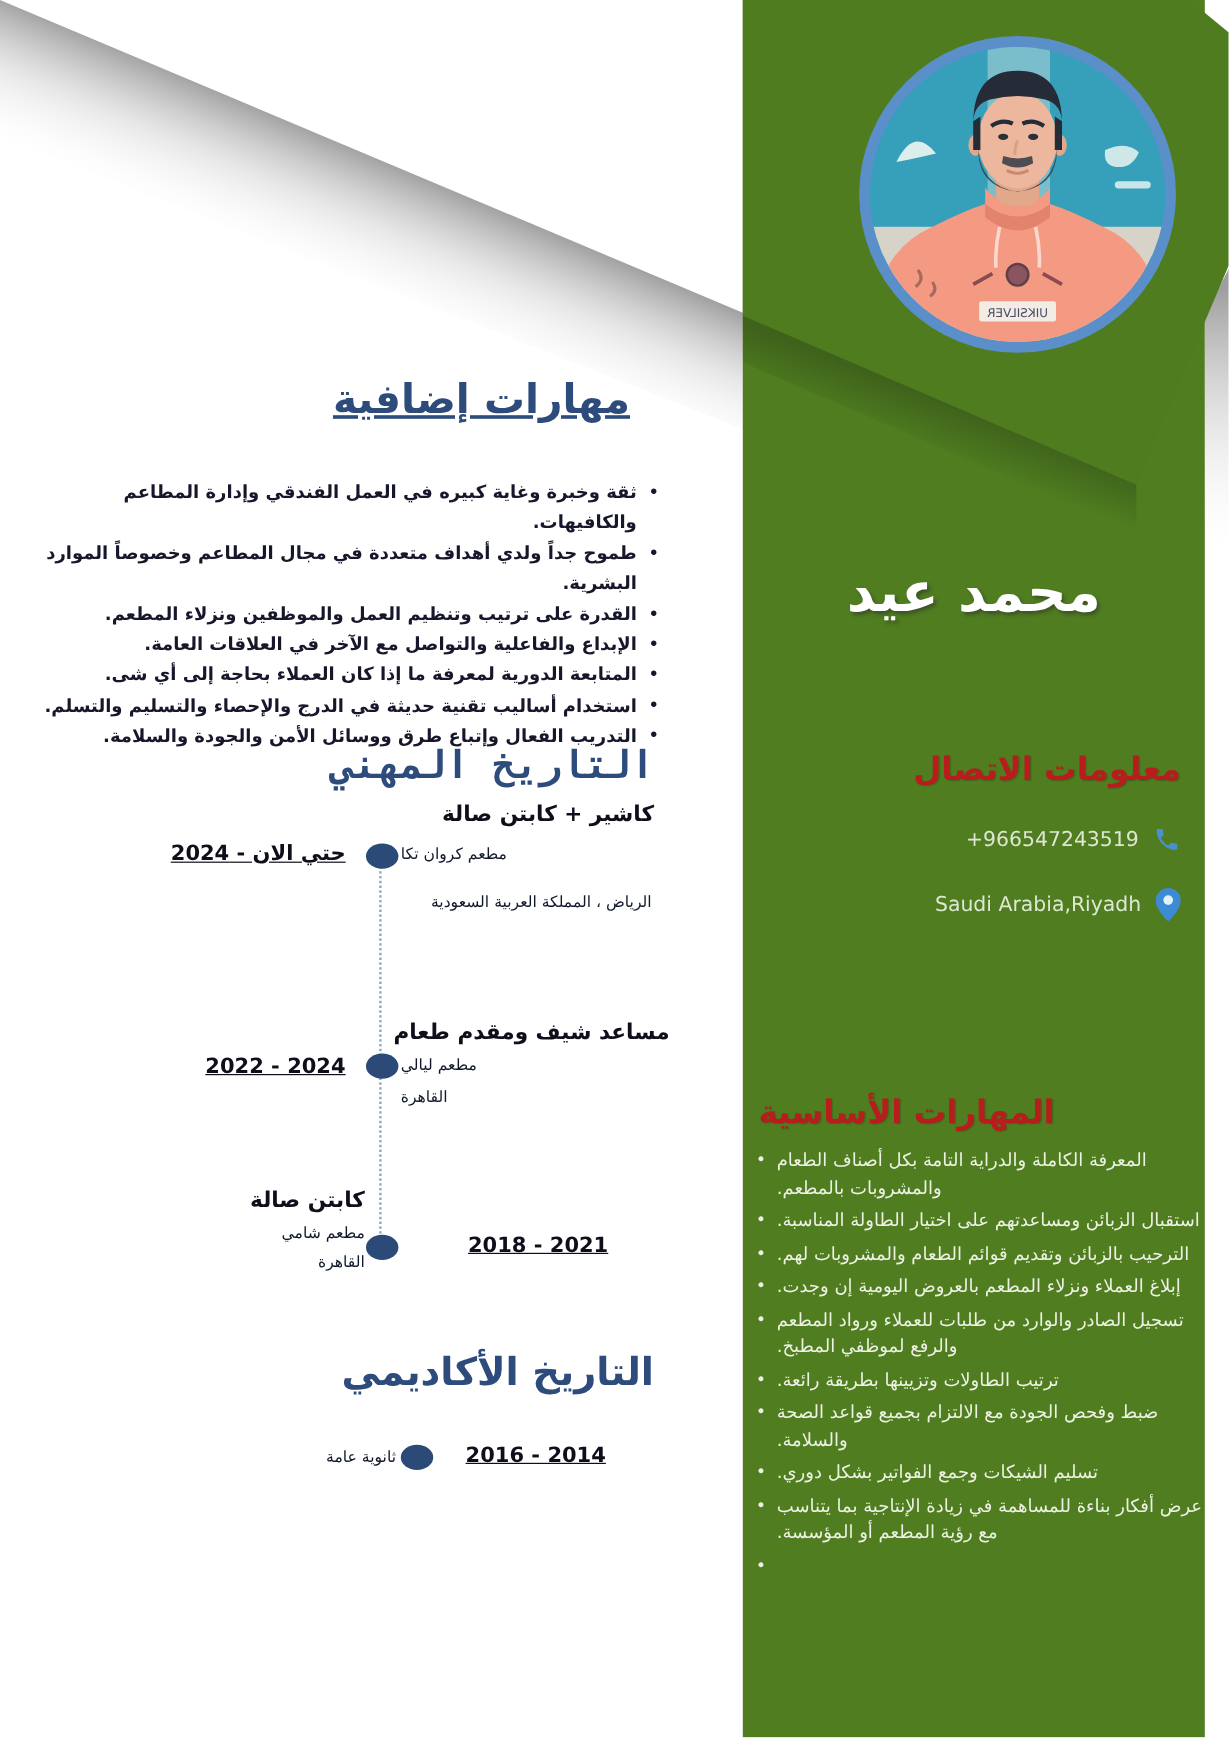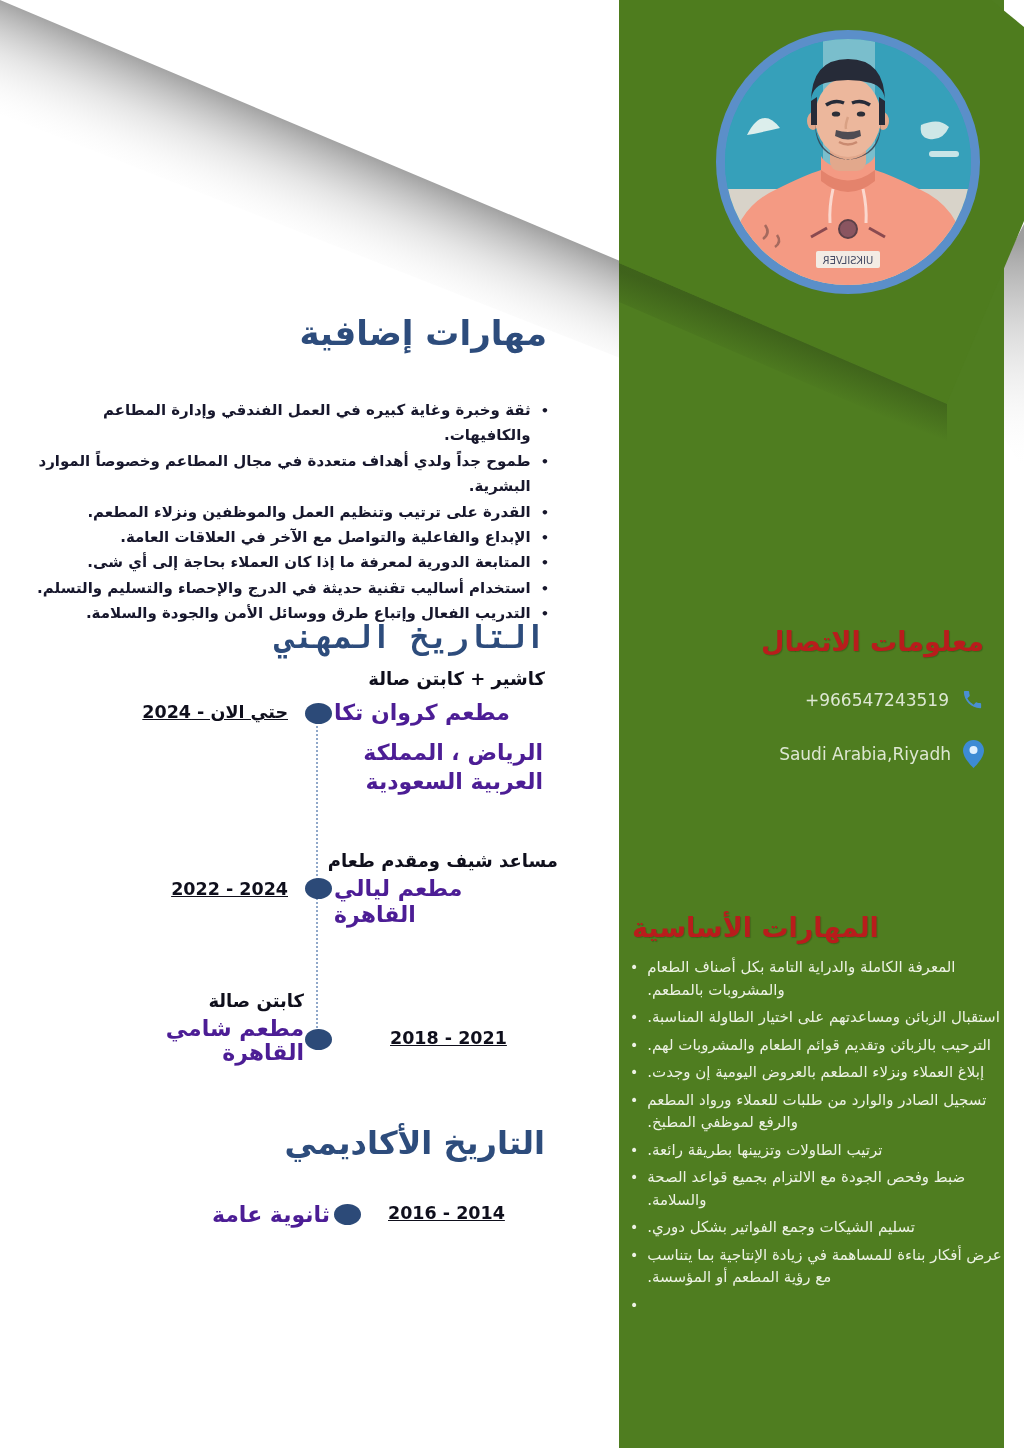--- a/index.html
+++ b/index.html
@@ -18,32 +18,32 @@
   .crow{position:absolute;right:40px;width:330px;display:flex;justify-content:flex-end;
         align-items:center;gap:12px;z-index:3;color:#dde7d2;font-size:17px;}
   .crow .ic{flex:0 0 auto;display:flex;align-items:center;}
   .skills-h{left:632px;top:912px;text-align:left;}
   .s-list{position:absolute;left:630px;top:956px;width:372px;z-index:3;}
   .s-item{display:flex;gap:9px;margin-bottom:5px;color:#edf2e4;font-size:15px;line-height:22.5px;}
   .s-item .dot{flex:0 0 auto;color:#edf2e4;font-size:14px;line-height:22.5px;}
   .s-item .txt{direction:rtl;text-align:left;}
   
   .main-h{position:absolute;z-index:2;color:#2d4c7c;font-weight:700;margin:0;direction:rtl;}
-  .h1a{right:477px;top:313px;font-size:34px;}
+  .h1a{right:499px;top:313px;font-size:34px;text-decoration:underline;}
   .h2a{right:479px;top:618px;font-size:32px;font-family:Liberation Mono, monospace;}
   .h3a{right:479px;top:1124px;font-size:32px;}
   .m-list{position:absolute;top:398px;right:475px;width:520px;z-index:2;}
   .m-item{direction:rtl;display:flex;gap:10px;color:#17172c;font-size:15px;font-weight:700;
           line-height:25.4px;}
   .m-item .dot{flex:0 0 auto;font-size:13px;line-height:25.4px;color:#17172c;}
   
   .tl-line{position:absolute;left:316px;top:714px;height:326px;border-left:2px dotted #8fa7c9;z-index:1;}
   .tl-dot{position:absolute;width:27px;height:21px;border-radius:50%;background:#2c4a78;z-index:2;}
   .e-title{position:absolute;z-index:2;direction:rtl;color:#0f0f1c;font-weight:700;font-size:18px;}
-  .e-text{position:absolute;z-index:2;direction:rtl;color:#4c1d95;font-size:22px;line-height:26px;font-weight:bold;}
+  .e-text{position:absolute;z-index:2;direction:rtl;color:#0f172a;font-size:13px;line-height:26px;}
   .e-date{position:absolute;z-index:2;color:#0f0f1c;font-weight:700;font-size:17.5px;text-decoration:underline;}
 </style>
 </head>
 <body>
 
 <div class="page">
 
   <svg class="decor" width="1024" height="1448" viewBox="0 0 1024 1448">
     <defs>
       <linearGradient id="gLeft" gradientUnits="userSpaceOnUse" x1="310" y1="128" x2="264" y2="236">
@@ -97,20 +97,21 @@
       <path d="M86,62 L86,86 L92,86 L92,58 Z" fill="#262b38"></path>
       <path d="M160,62 L160,86 L154,86 L154,58 Z" fill="#262b38"></path>
       <path d="M101,66 q9,-6 18,-2" stroke="#262b38" stroke-width="3.5" fill="none"></path>
       <path d="M127,64 q9,-4 18,2" stroke="#262b38" stroke-width="3.5" fill="none"></path>
       <ellipse cx="111" cy="75" rx="4.2" ry="2.6" fill="#2c2f38"></ellipse>
       <ellipse cx="136" cy="75" rx="4.2" ry="2.6" fill="#2c2f38"></ellipse>
       <path d="M123,78 q-3,8 -2,12" stroke="#d9a184" stroke-width="2.5" fill="none"></path>
     </svg>
   </div>
 
+  <h1 class="name">محمد عيد</h1>
 
   <div class="side-h contact-h">معلومات الاتصال</div>
 
   <div class="crow" style="top:688px;">
     <span>+966547243519</span>
     <span class="ic">
       <svg width="23" height="23" viewBox="0 0 24 24">
           <path fill="#4a8fd2" d="M6.6,10.8c1.4,2.8,3.8,5.1,6.6,6.6l2.2-2.2c0.3-0.3,0.7-0.4,1-0.2c1.1,0.4,2.3,0.6,3.6,0.6c0.6,0,1,0.4,1,1V20c0,0.6-0.4,1-1,1C10.6,21,3,13.4,3,4c0-0.6,0.4-1,1-1h3.5c0.6,0,1,0.4,1,1c0,1.2,0.2,2.4,0.6,3.6c0.1,0.3,0,0.7-0.2,1L6.6,10.8z"></path>
         </svg>
     </span>

